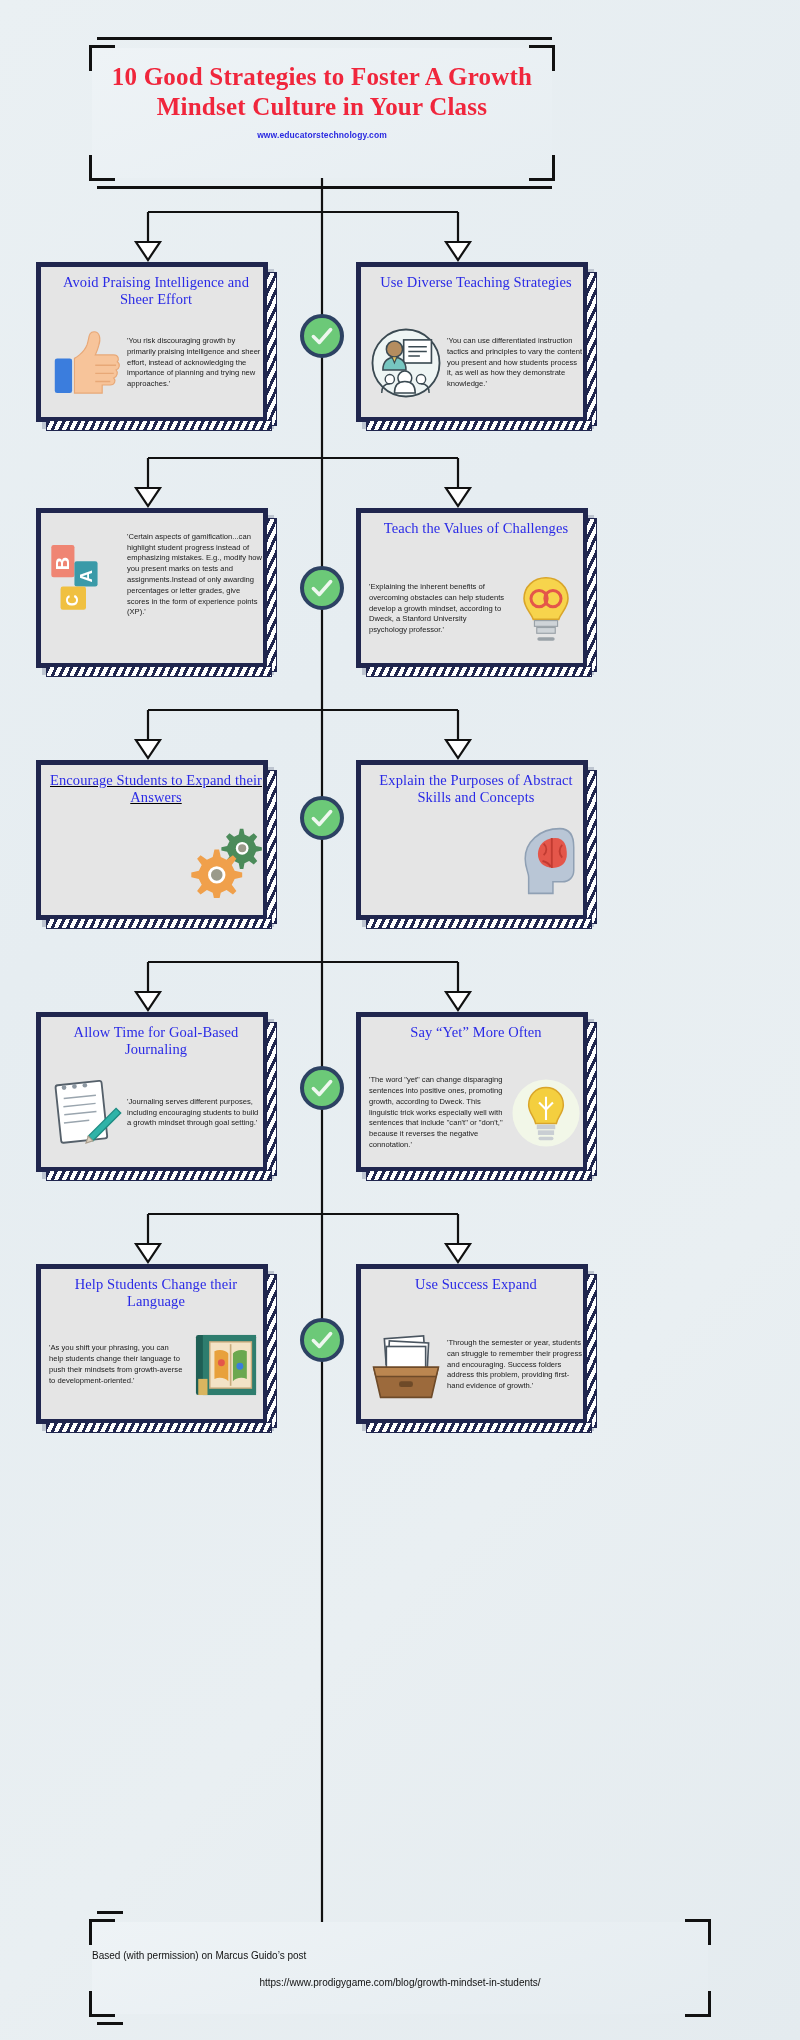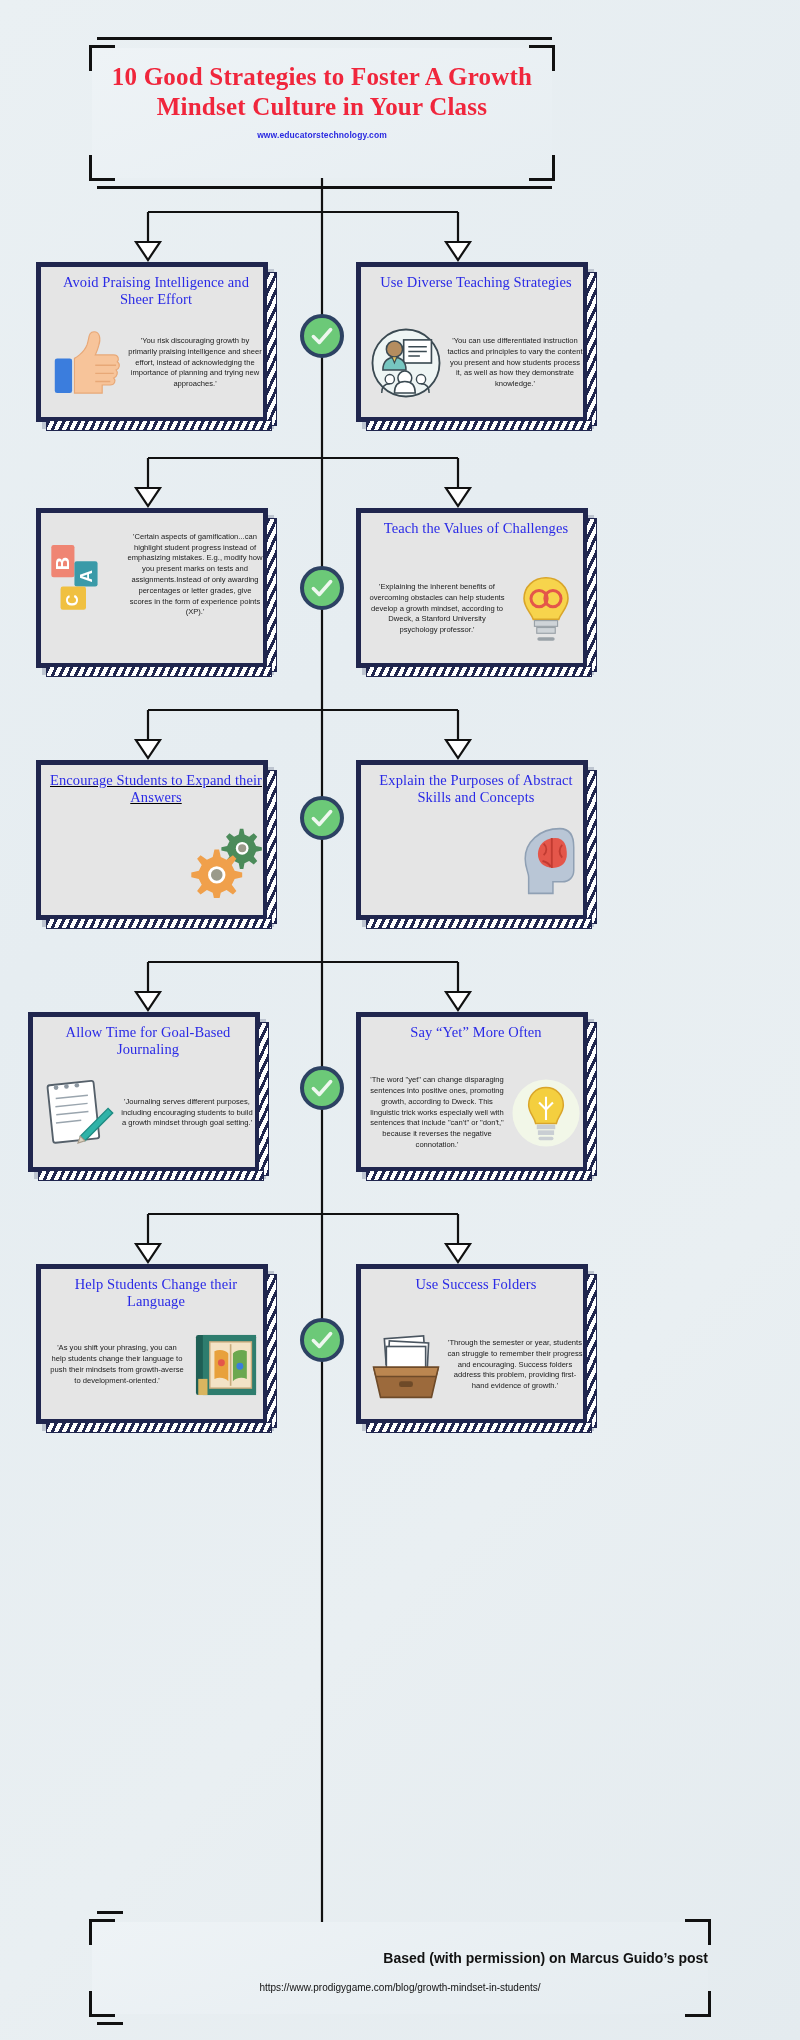--- a/index.html
+++ b/index.html
@@ -59,21 +59,21 @@
   .card-inner{ position:relative; width:100%; height:100%; z-index:2; background:#e5e5e5; padding:7px 0 6px 8px; }
 
   .card-title{
     font-family:"Liberation Serif", serif;
     color:#2a2ae6; font-size:14.5px; line-height:1.15; text-align:center;
     font-weight:normal; letter-spacing:.1px; min-height:34px;
   }
   .card-body{ display:flex; align-items:center; height:104px; gap:4px; margin-top:3px; }
   .card-body.rev{ flex-direction:row-reverse; }
   .card-text{
-    flex:1 1 auto; font-size:7.6px; line-height:1.42; color:#1a1a1a; text-align:center;
+    flex:1 1 auto; font-size:7.6px; line-height:1.42; color:#1a1a1a; 
   }
   .card-ico{ flex:0 0 74px; width:74px; height:74px; display:flex; align-items:center; justify-content:center; }
   .card-ico svg{ width:100%; height:100%; }
 
   
   .check{
     position:absolute; z-index:4; width:44px; height:44px; border-radius:50%;
     background:#6cc978; border:4px solid #2d4263;
     display:flex; align-items:center; justify-content:center;
   }
@@ -84,21 +84,21 @@
     position:absolute; left:92px; top:1922px; width:616px; height:92px;
     background:linear-gradient(160deg,#eef3f6,#e5ecf0); z-index:3;
   }
   .footer .brkt{ position:absolute; width:26px; height:26px; }
   .f-tl{ left:-3px; top:-3px; border-left:3px solid #111; border-top:3px solid #111; }
   .f-tl2{ left:5px; top:-11px; width:611px; border-top:3px solid #111; height:0; }
   .f-bl{ left:-3px; bottom:-3px; border-left:3px solid #111; border-bottom:3px solid #111; }
   .f-bl2{ left:5px; bottom:-11px; width:611px; border-bottom:3px solid #111; height:0; }
   .f-tr{ right:-3px; top:-3px; border-right:3px solid #111; border-top:3px solid #111; }
   .f-br{ right:-3px; bottom:-3px; border-right:3px solid #111; border-bottom:3px solid #111; }
-  .f-line1{ text-align:right; font-size:14px; font-weight:bold; color:#111; padding-top:28px; }
+  .f-line1{ text-align:left; font-size:10px; font-weight:normal; color:#111; padding-top:28px; }
   .f-line2{ text-align:center; font-size:10px; color:#111; padding-top:16px; }
 </style>
 </head>
 <body>
 
 <svg class="wires" viewBox="0 0 800 2040">
   <g stroke="#111" stroke-width="2.2" fill="none">
 
     <path d="M322,162 L322,1922"></path>
 
@@ -254,21 +254,21 @@
         <svg viewBox="0 0 64 64">
           <path d="M44 4 C26 4 14 16 14 30 C14 38 17 42 17 46 L17 60 L38 60 L38 50 L46 50 C52 50 56 46 56 40 L56 20 C56 10 52 4 44 4 Z" fill="#b9c6d6" stroke="#8fa0b4" stroke-width="1.3"></path>
           <path d="M40 12 C30 12 25 19 25 26 C25 33 30 38 38 38 C46 38 50 33 50 26 C50 19 48 12 40 12 Z" fill="#e4564a"></path>
           <path d="M37 12 L37 38 M30 17 C33 20 33 24 30 27 M46 18 C43 21 43 26 46 29 M29 32 C33 33 35 35 36 37" fill="none" stroke="#c13b31" stroke-width="1.6"></path>
         </svg>
       </div>
     </div>
   </div>
 </div>
 
-<div class="card" style="left:28px;  top:1012px;">
+<div class="card" style="left:36px;  top:1012px;">
   <div class="card-inner">
     <div class="card-title">Allow Time for Goal-Based Journaling</div>
     <div class="card-body">
       <div class="card-ico">
         <svg viewBox="0 0 64 64">
           <rect x="8" y="6" width="40" height="50" rx="2" fill="#fff" stroke="#55606a" stroke-width="1.6" transform="rotate(-6 28 31)"></rect>
           <path d="M14 18 H42 M13 25 H41 M13 32 H41 M12 39 H34" stroke="#9aa5ae" stroke-width="1.3" transform="rotate(-6 28 31)"></path>
           <circle cx="13" cy="10" r="2" fill="#8d98a2"></circle>
           <circle cx="22" cy="9" r="2" fill="#8d98a2"></circle>
           <circle cx="31" cy="8" r="2" fill="#8d98a2"></circle>
@@ -317,21 +317,21 @@
           <rect x="8" y="44" width="8" height="14" fill="#d9b55f"></rect>
         </svg>
       </div>
       <div class="card-text">'As you shift your phrasing, you can help students change their language to push their mindsets from growth-averse to development-oriented.'</div>
     </div>
   </div>
 </div>
 
 <div class="card" style="left:356px; top:1264px;">
   <div class="card-inner">
-    <div class="card-title">Use Success Folders</div>
+    <div class="card-title">Use Success Expand</div>
     <div class="card-body">
       <div class="card-ico">
         <svg viewBox="0 0 64 64">
           <rect x="14" y="8" width="34" height="22" fill="#fff" stroke="#4a5560" stroke-width="1.4" transform="rotate(-4 31 19)"></rect>
           <rect x="17" y="12" width="34" height="22" fill="#fff" stroke="#4a5560" stroke-width="1.4" transform="rotate(3 34 23)"></rect>
           <rect x="15" y="16" width="34" height="22" fill="#fff" stroke="#4a5560" stroke-width="1.4"></rect>
           <path d="M4 34 L60 34 L54 60 L10 60 Z" fill="#9c6a3c" stroke="#6e4a28" stroke-width="1.4"></path>
           <path d="M4 34 L60 34 L58 42 L6 42 Z" fill="#bb8650" stroke="#6e4a28" stroke-width="1.2"></path>
           <rect x="26" y="46" width="12" height="5" rx="2" fill="#6e4a28"></rect>
         </svg>

